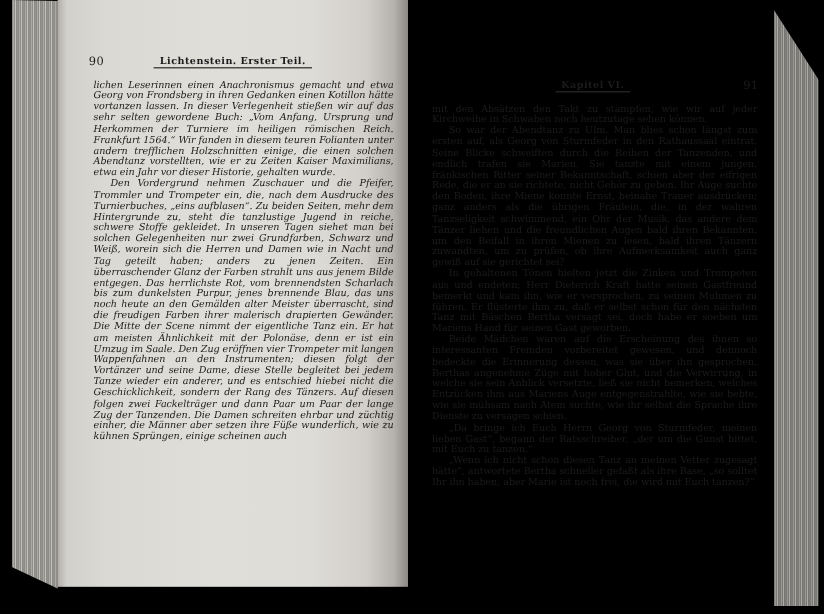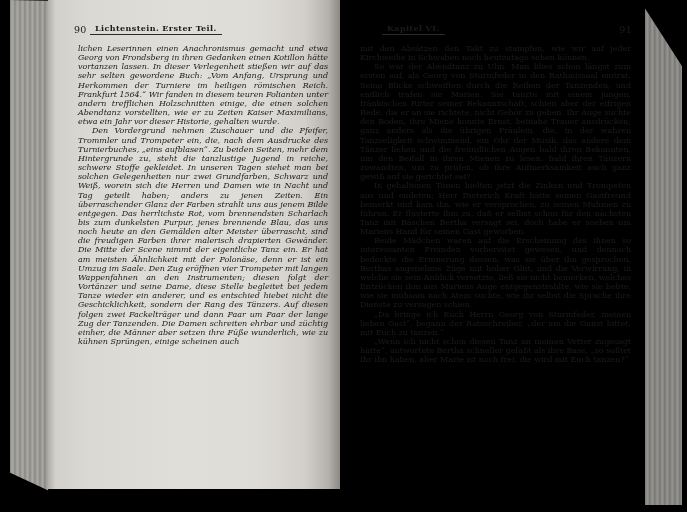--- a/index.html
+++ b/index.html
@@ -45,34 +45,35 @@
     left: 48px; width: 292px; height: 489px;
     background: linear-gradient(90deg,
       #b0ada8 0%, #d2d0cb 2.5%, #dbd9d4 14%, #e0ded9 45%, #dedcd7 72%,
       #d2cfca 88%, #b5b2ad 96%, #8c8984 100%);
   }
   .page-right {
     left: 340px; width: 308px; height: 493px;
     background: linear-gradient(90deg,
       #868piece 0%, #8d8a85 0%, #bdbab5 2.5%, #ddDBd6 7%, #e6e4df 12%,
       #eae8e3 38%, #ecebe6 70%, #e4e2dd 96%, #d8d6d1 100%);
+    margin-top: 20px;
   }
 
   .pg-header {
     display: grid;
     grid-template-columns: 42px 1fr 42px;
     align-items: end;
-    padding-top: 23px;
+    padding-top: 45px;
     font-size: 9px;
     letter-spacing: 0.3px;
   }
   .pg-header .pgnum { font-size: 9.5px; }
   .page-left  .pgnum-cell  { text-align: left;  padding-left: 26px; }
   .page-right .pgnum-cell  { text-align: right; padding-right: 16px; }
-  .runtitle-cell { text-align: left; }
+  .runtitle-cell { text-align: center; }
   .runtitle {
     display: inline-block;
     font-size: 8px;
     font-weight: bold;
     letter-spacing: 0.4px;
     border-bottom: 1px solid #2a2a2a;
     padding: 0 5px 1px 5px;
   }
 
   .textblock {

